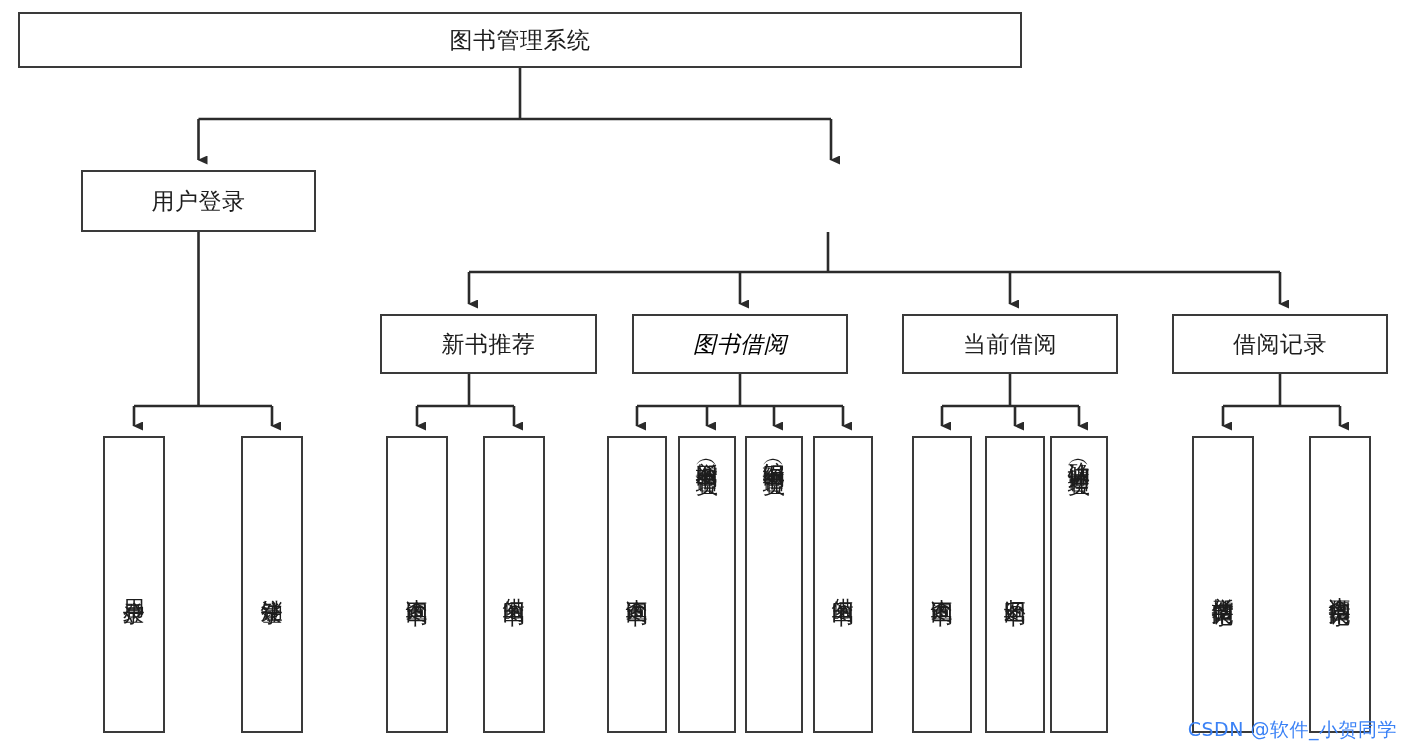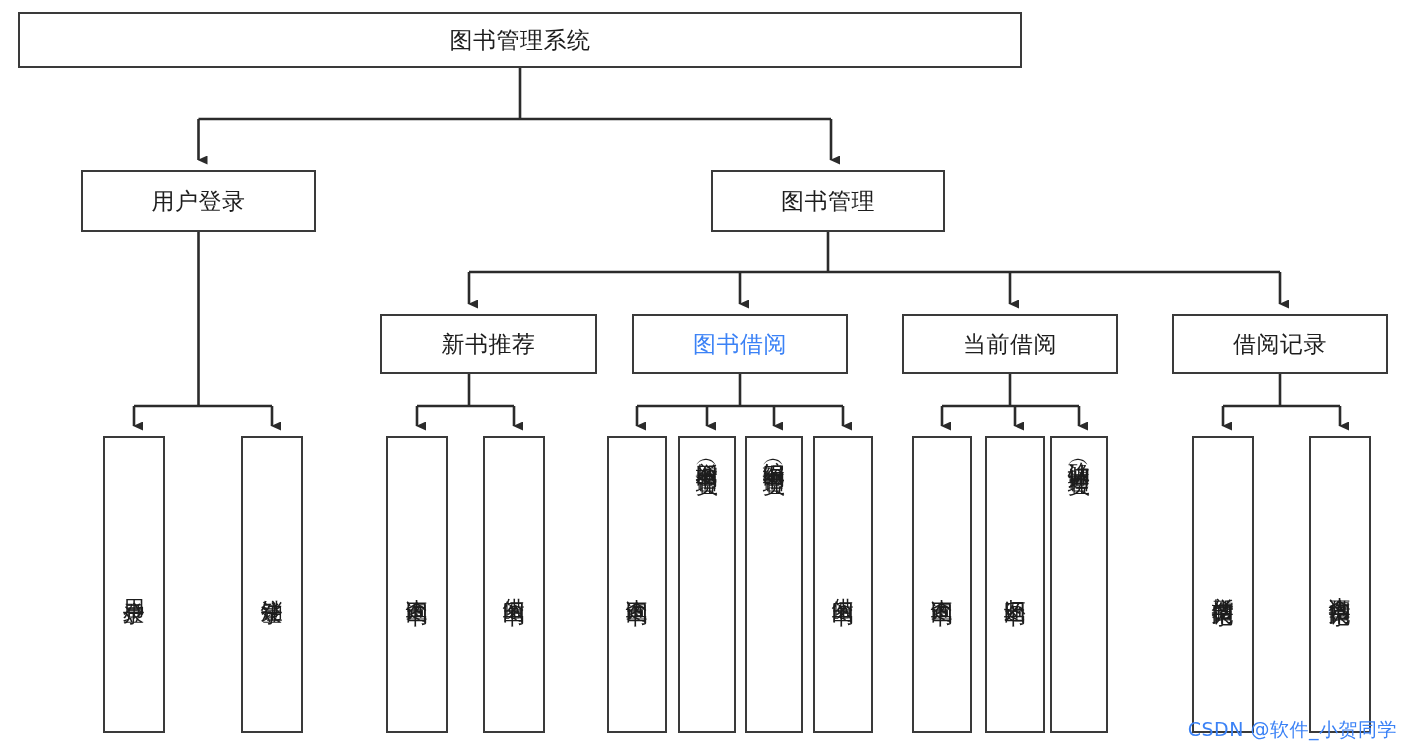--- a/index.html
+++ b/index.html
@@ -126,29 +126,26 @@
     </g>
   </svg>
 
   <div class="node horizontal" id="node-root" style="left: 18px; top: 12px; width: 1004px; height: 56px; border-color: rgb(58, 58, 58); background: rgb(255, 255, 255);">
     <span class="node-label" style="color: rgb(29, 29, 29);">图书管理系统</span>
   </div>
 
   <div class="node horizontal" id="node-l2-0" style="left: 81px; top: 170px; width: 235px; height: 62px; border-color: rgb(58, 58, 58); background: rgb(255, 255, 255);">
     <span class="node-label" style="color: rgb(29, 29, 29);">用户登录</span>
   </div>
-  <div class="node horizontal" id="node-l2-1" style="left: 711px; top: 170px; width: 234px; height: 62px; border-color: rgb(58, 58, 58); background: rgb(255, 255, 255);">
-    <span class="node-label" style="color: rgb(29, 29, 29);">图书管理</span>
-  </div>
 
   <div class="node horizontal" id="node-l3-0" style="left: 380px; top: 314px; width: 217px; height: 60px; border-color: rgb(58, 58, 58); background: rgb(255, 255, 255);">
     <span class="node-label" style="color: rgb(29, 29, 29);">新书推荐</span>
   </div>
   <div class="node horizontal" id="node-l3-1" style="left: 632px; top: 314px; width: 216px; height: 60px; border-color: rgb(58, 58, 58); background: rgb(255, 255, 255);">
-    <span class="node-label" style="color: #3b82f6;">图书借阅</span>
+    <span class="node-label" style="color: #000000; font-style: italic;">图书借阅</span>
   </div>
   <div class="node horizontal" id="node-l3-3" style="left: 1172px; top: 314px; width: 216px; height: 60px; border-color: rgb(58, 58, 58); background: rgb(255, 255, 255);">
     <span class="node-label" style="color: rgb(29, 29, 29);">借阅记录</span>
   </div>
   <div class="node horizontal" id="node-l3-2" style="left: 902px; top: 314px; width: 216px; height: 60px; border-color: rgb(58, 58, 58); background: rgb(255, 255, 255);">
     <span class="node-label" style="color: rgb(29, 29, 29);">当前借阅</span>
   </div>
 
   <div class="node vertical centered" id="node-leaf-0" style="left: 103px; top: 436px; width: 62px; height: 297px; border-color: rgb(58, 58, 58); background: rgb(255, 255, 255);">
     <span class="node-label" style="color: rgb(29, 29, 29);">用户登录</span>

